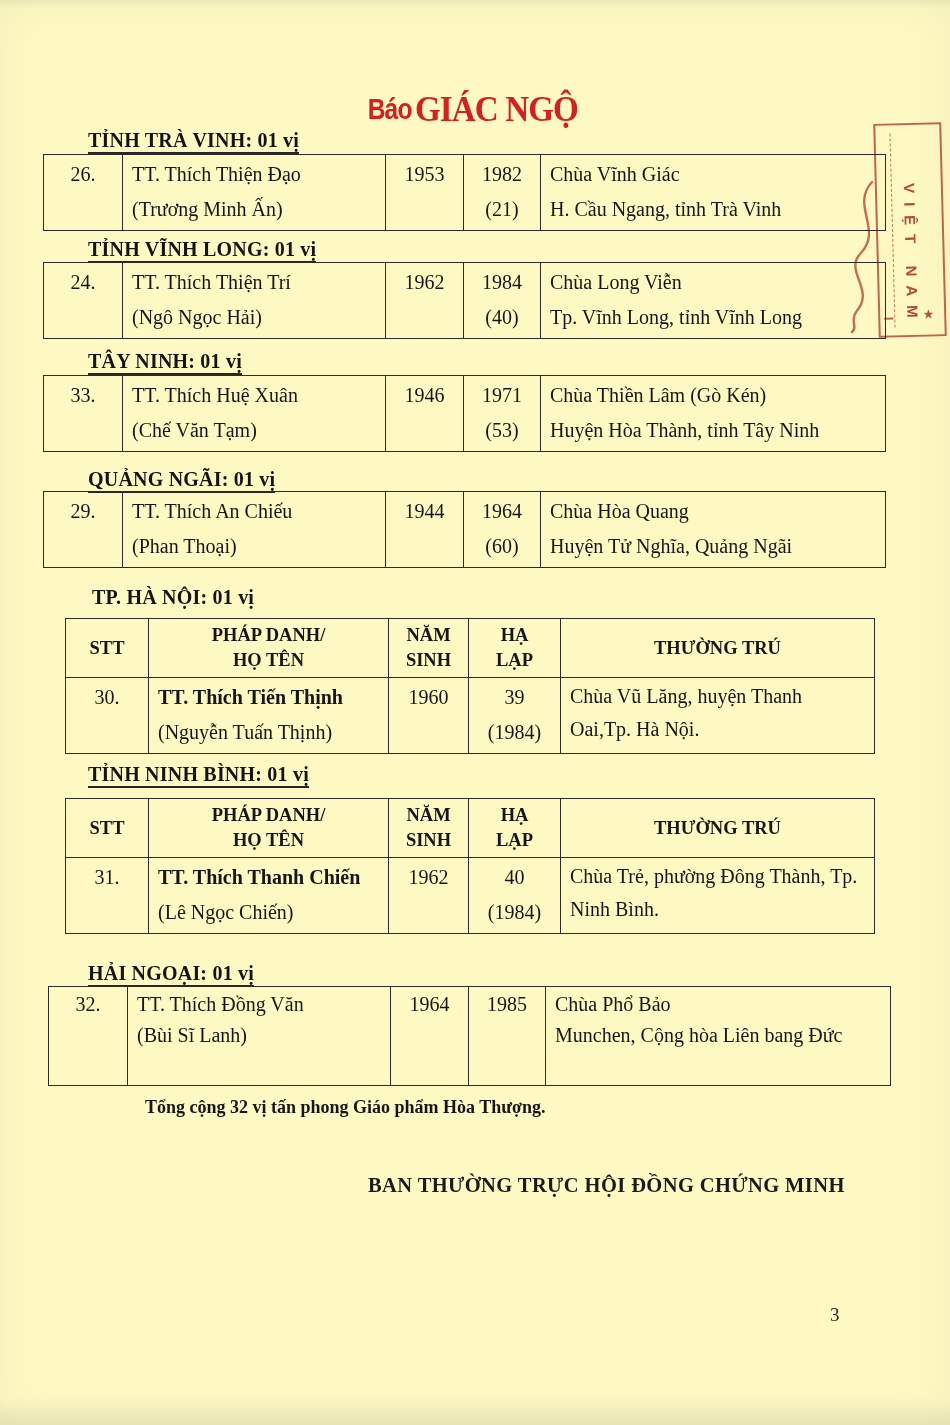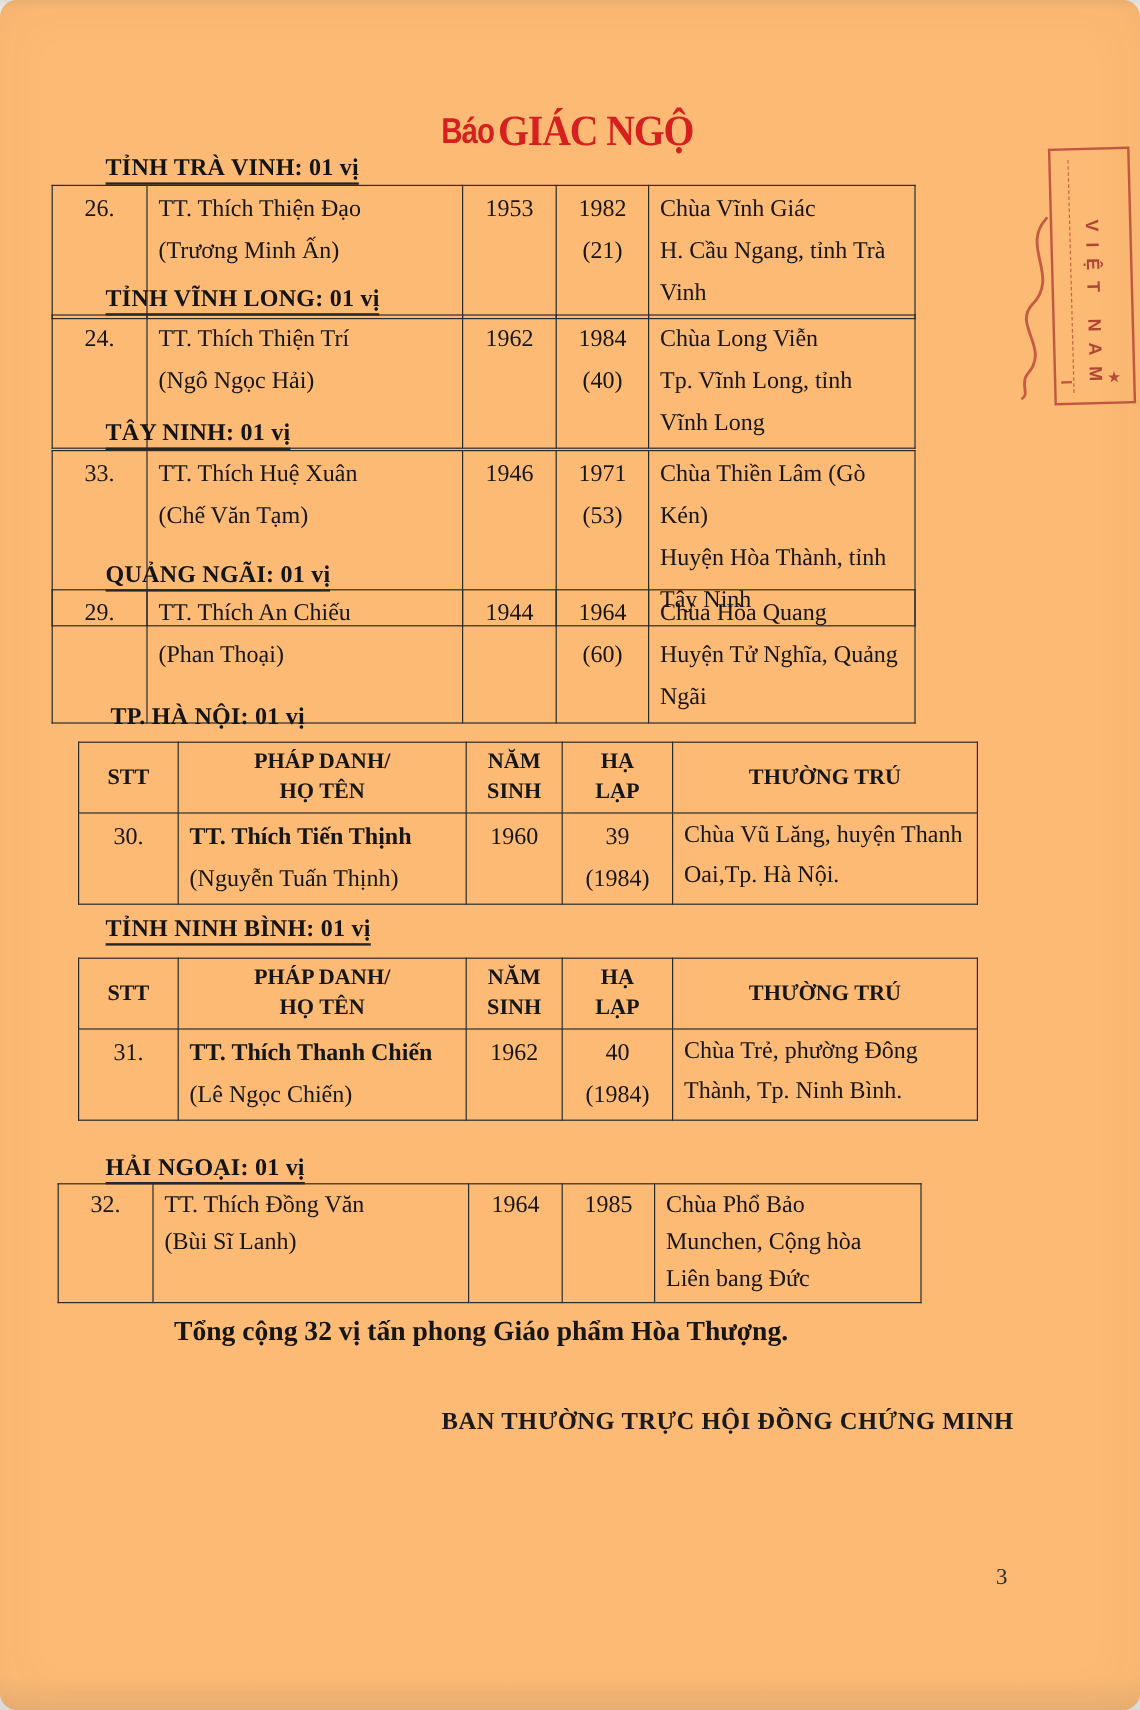--- a/index.html
+++ b/index.html
@@ -5,23 +5,22 @@
   * { margin:0; padding:0; box-sizing:border-box; }
   html,body { width:950px; height:1425px; }
   body {
     font-family:"Liberation Serif", serif;
     background:#e9e9e7;
     position:relative;
     overflow:hidden;
   }
   .page {
     position:absolute; inset:0;
-    background:#fdba74;
+    background:#fef9c3;
     box-shadow: inset 0 0 46px rgba(60,60,55,0.05);
-    border-radius: 14px;
   }
   .page::after {
     content:''; position:absolute; left:0; right:0; bottom:0; height:28px;
     background:linear-gradient(to bottom, rgba(0,0,0,0), rgba(110,110,105,0.12));
     pointer-events:none;
   }
   .page::before {
     content:''; position:absolute; left:0; right:0; top:0; height:8px;
     background:linear-gradient(to top, rgba(0,0,0,0), rgba(110,110,105,0.10));
     pointer-events:none;
@@ -50,42 +49,42 @@
   .heading.u .ht { border-bottom:2px solid #262626; padding-bottom:1px; }
 
   
   table { position:absolute; border-collapse:collapse; table-layout:fixed; }
   td {
     border:1.6px solid #2b2b2b;
     font-size:20px; line-height:35px; color:#161616;
     vertical-align:top; padding:2px 9px 3px 9px;
     overflow:hidden;
   }
-  .t1 { width:720px; }
+  .t1 { width:843px; }
   .t1 col.c1{width:79px} .t1 col.c2{width:263px} .t1 col.c3{width:78px} .t1 col.c4{width:77px}
-  .t2 { width:750px; }
+  .t2 { width:810px; }
   .t2 col.c1{width:83px} .t2 col.c2{width:240px} .t2 col.c3{width:80px} .t2 col.c4{width:92px}
   .c-stt { text-align:center; padding-left:2px; padding-right:2px; }
   .c-num { text-align:center; padding-left:2px; padding-right:2px; }
   .hdr td {
     text-align:center; vertical-align:middle;
     font-weight:bold; font-size:18.5px; line-height:25px; padding:4px 2px;
   }
   .b { font-weight:bold; }
   .addr-para { line-height:33px; }
   .wrap-narrow { max-width:300px; }
   .row-t1 td { height:76px; }
   .hdr td { height:57px; }
   .row-t2 td { height:68px; }
   .row-t7 td { height:99px; line-height:31px; }
 
   
   .total {
     position:absolute; top:1097px; left:145px;
-    font-weight:bold; font-size:23px; color:#161616;
+    font-weight:bold; font-size:18px; color:#161616;
   }
   .signature {
     position:absolute; top:1174px; left:368px;
     font-weight:bold; font-size:20.5px; color:#1a1a1a; letter-spacing:0.4px;
     white-space:nowrap;
   }
   .pagenum { position:absolute; top:1304px; left:830px; font-size:19px; color:#2a2a2a; }
 
   
   .stamp {

